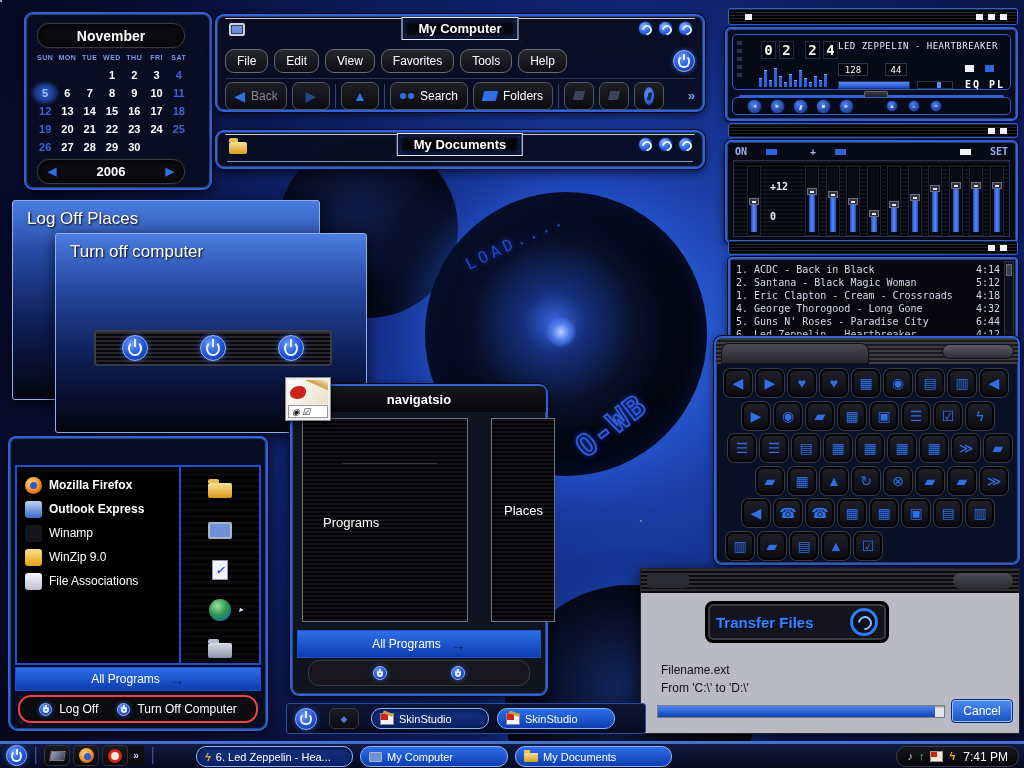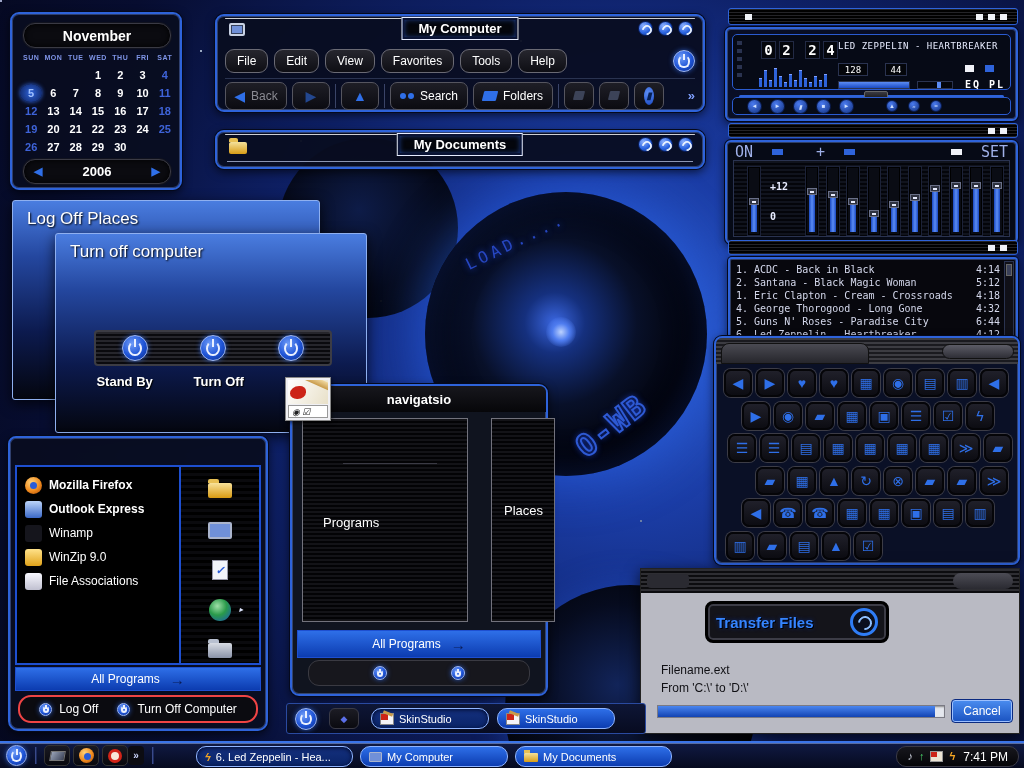--- a/index.html
+++ b/index.html
@@ -49,21 +49,21 @@
     border:2px solid rgba(240,246,255,.95);border-left-color:transparent;border-radius:50%;transform:rotate(-40deg)}
 
   
   .pwr{border-radius:50%;position:relative;border:1px solid #9db8f8;
     background:radial-gradient(circle at 38% 32%,#6f9cf8,#1e53d6 55%,#0c2c86);box-shadow:0 0 5px rgba(46,99,218,.8)}
   .pwr::before{content:"";position:absolute;left:50%;top:14%;width:2px;height:32%;background:#eaf0ff;transform:translateX(-50%)}
   .pwr::after{content:"";position:absolute;left:22%;top:22%;right:22%;bottom:16%;
     border:2px solid #eaf0ff;border-top-color:transparent;border-radius:50%}
 
   
-  #calendar{left:10px;top:12px;width:172px;height:178px}
+  #calendar{left:24px;top:12px;width:188px;height:178px}
   .cal-box{position:absolute;left:11px;width:148px;height:25px;background:#0b0b10;border:1px solid #3a3a44;
     border-radius:12px;box-shadow:inset 0 0 6px #000,0 0 0 1px #11131f;display:flex;align-items:center;justify-content:center;
     color:#fff;font-weight:bold}
   #cal-head{top:9px;font-size:14px}
   #cal-foot{top:145px;font-size:13px;justify-content:space-between;padding:0 10px}
   #cal-foot .arrow{color:#2f6fe8;font-size:11px;cursor:pointer}
   #cal-weekdays,#cal-grid{position:absolute;left:8px;width:156px;display:grid;grid-template-columns:repeat(7,1fr)}
   #cal-weekdays{top:40px;color:#7f95e8;font-size:7px;font-weight:bold;text-align:center;letter-spacing:.5px}
   #cal-grid{top:52px;grid-auto-rows:18px;text-align:center;font-size:11px;font-weight:bold;color:#fff}
   #cal-grid span{line-height:18px;border-radius:50%}
@@ -209,21 +209,21 @@
     background:#060a16;display:flex;align-items:center;gap:8px;padding:0 14px}
   .tbtn{width:15px;height:15px;border-radius:50%;border:1px solid #0a1c50;flex:none;cursor:pointer;
     background:radial-gradient(circle at 38% 32%,#4a7bf0,#12307e);color:#cfe0ff;font-size:6px;
     display:flex;align-items:center;justify-content:center}
   .tbtn.mini{width:12px;height:12px;margin-left:2px}
   .tgap{width:14px}
 
   
   #equalizer{left:725px;top:140px;width:293px;height:104px;border-radius:6px;background:#060a16}
   #eq-head{position:absolute;left:8px;right:8px;top:3px;height:13px;display:flex;align-items:center;gap:19px;
-    color:#9fb0e8;font-family:"DejaVu Sans Mono",monospace;font-size:15px;font-weight:normal}
+    color:#9fb0e8;font-family:"DejaVu Sans Mono",monospace;font-size:10px;font-weight:bold}
   .eq-sq{width:11px;height:6px;background:#2e63da;display:inline-block}
   .eq-sq.w{background:#f0f2f8}
   #eq-body{position:absolute;left:6px;right:6px;top:18px;bottom:5px;border:1px solid #2a3350;
     background:repeating-linear-gradient(180deg,#10131d 0 2px,#04050a 2px 4px)}
   .band{position:absolute;width:12px;height:68px;top:6px;background:#0a0c14;border:1px solid #000;box-shadow:0 0 0 1px #1c2238}
   .band .fill{position:absolute;left:2px;right:2px;bottom:2px;background:linear-gradient(90deg,#1a49c2,#5b8cf4,#1a49c2)}
   .band .knob{position:absolute;left:0;width:10px;height:7px;background:#2e3240;border:1px solid #6a7088}
   .band .knob::after{content:"";position:absolute;left:2px;top:2px;right:2px;height:2px;background:#e8ecff}
   #eq-scale{position:absolute;left:36px;top:20px;height:72px;color:#e8ecff;
     font-family:"DejaVu Sans Mono",monospace;font-size:10px;font-weight:bold}
@@ -457,25 +457,20 @@
     <i id="lo-stripe"></i>
   </div>
 
   <div class="dlg" id="turn-off">
     <div class="dlg-title">Turn off computer</div>
     <div id="to-strip">
         <i class="pwr"></i>
         <i class="pwr"></i>
         <i class="pwr"></i>
       </div>
-    <div id="to-labels">
-        <span>Stand By</span>
-        <span>Turn Off</span>
-        <span>Restart</span>
-      </div>
   </div>
 
   <div class="win" id="start-menu">
     <div id="sm-body">
       <div id="sm-left">
           <div class="sm-item b">
             <i class="ic ic-firefox"></i>
             <span>Mozilla Firefox</span>
           </div>
           <div class="sm-item b">

